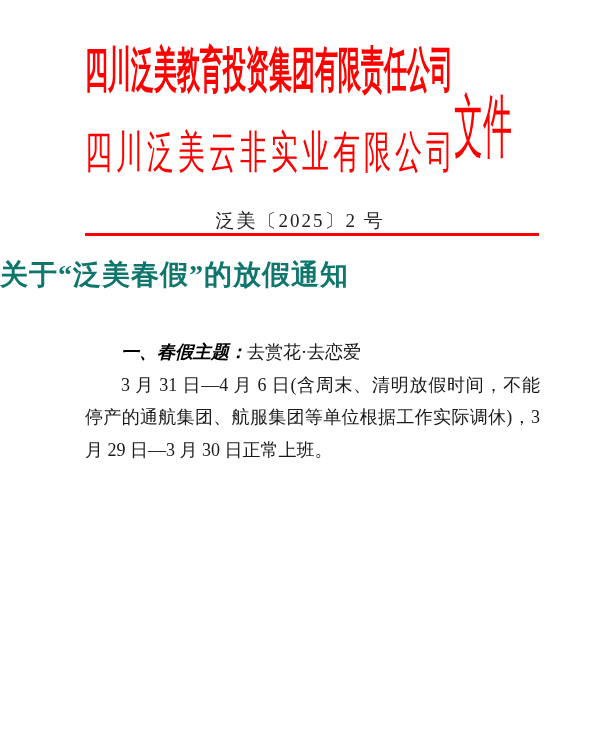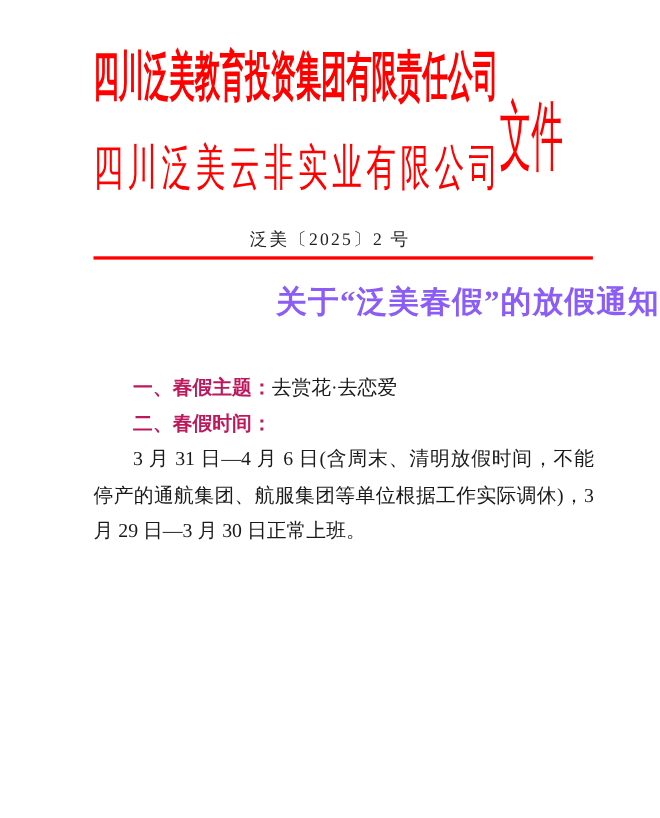--- a/index.html
+++ b/index.html
@@ -43,57 +43,58 @@
     font-size:29px; line-height:1;
     transform:scaleY(2.4);
     transform-origin:top left;
   }
 
   
   .doc-number {
     position:absolute;
     top:208px; left:0; width:100%;
     text-align:center;
-    font-size:16px;
+    font-size:19px;
     letter-spacing:2px;
     color:#222222;
   }
   .red-rule {
     position:absolute;
     top:233px; left:85px;
     width:454px; height:3px;
     background:#ff0000;
     border:none;
   }
 
   
   .title {
     position:absolute;
     top:256px; left:0; width:100%;
-    text-align:right;
+    text-align:left;
     font-size:28px;
     font-weight:bold;
     letter-spacing:1px;
-    color:#8b5cf6;
+    color:#0f766e;
   }
 
   
   .body-block {
     position:absolute;
     top:336px; left:85px; width:455px;
     font-size:18px;
     line-height:32.6px;
     text-align:justify;
     color:#1a1a1a;
   }
   .indent { text-indent:2em; }
   .item-label {
     font-family:"Liberation Sans","DejaVu Sans",sans-serif;
     font-weight:bold;
-    color:#be185d;
+    color:#000000;
+    font-style:italic;
   }
 </style>
 </head>
 <body>
 
 <div class="page" style="background: rgb(255, 255, 255);">
 
   <div>
     <div class="company-line company-line1" style="color: rgb(255, 0, 0);">
         <span>四</span>
@@ -136,19 +137,16 @@
   <div class="doc-number">泛美〔2025〕2 号</div>
 
   <div class="red-rule" style="background: rgb(255, 0, 0);"></div>
 
   <h1 class="title">关于“泛美春假”的放假通知</h1>
 
   <main class="body-block">
     <p class="indent">
       <span class="item-label">一、春假主题：</span><span>去赏花·去恋爱</span>
     </p>
-    <p class="indent">
-      <span class="item-label">二、春假时间：</span>
-    </p>
     <p class="indent">3 月 31 日—4 月 6 日(含周末、清明放假时间，不能停产的通航集团、航服集团等单位根据工作实际调休)，3 月 29 日—3 月 30 日正常上班。</p>
   </main>
 
 </div>
 
 </body></html>

